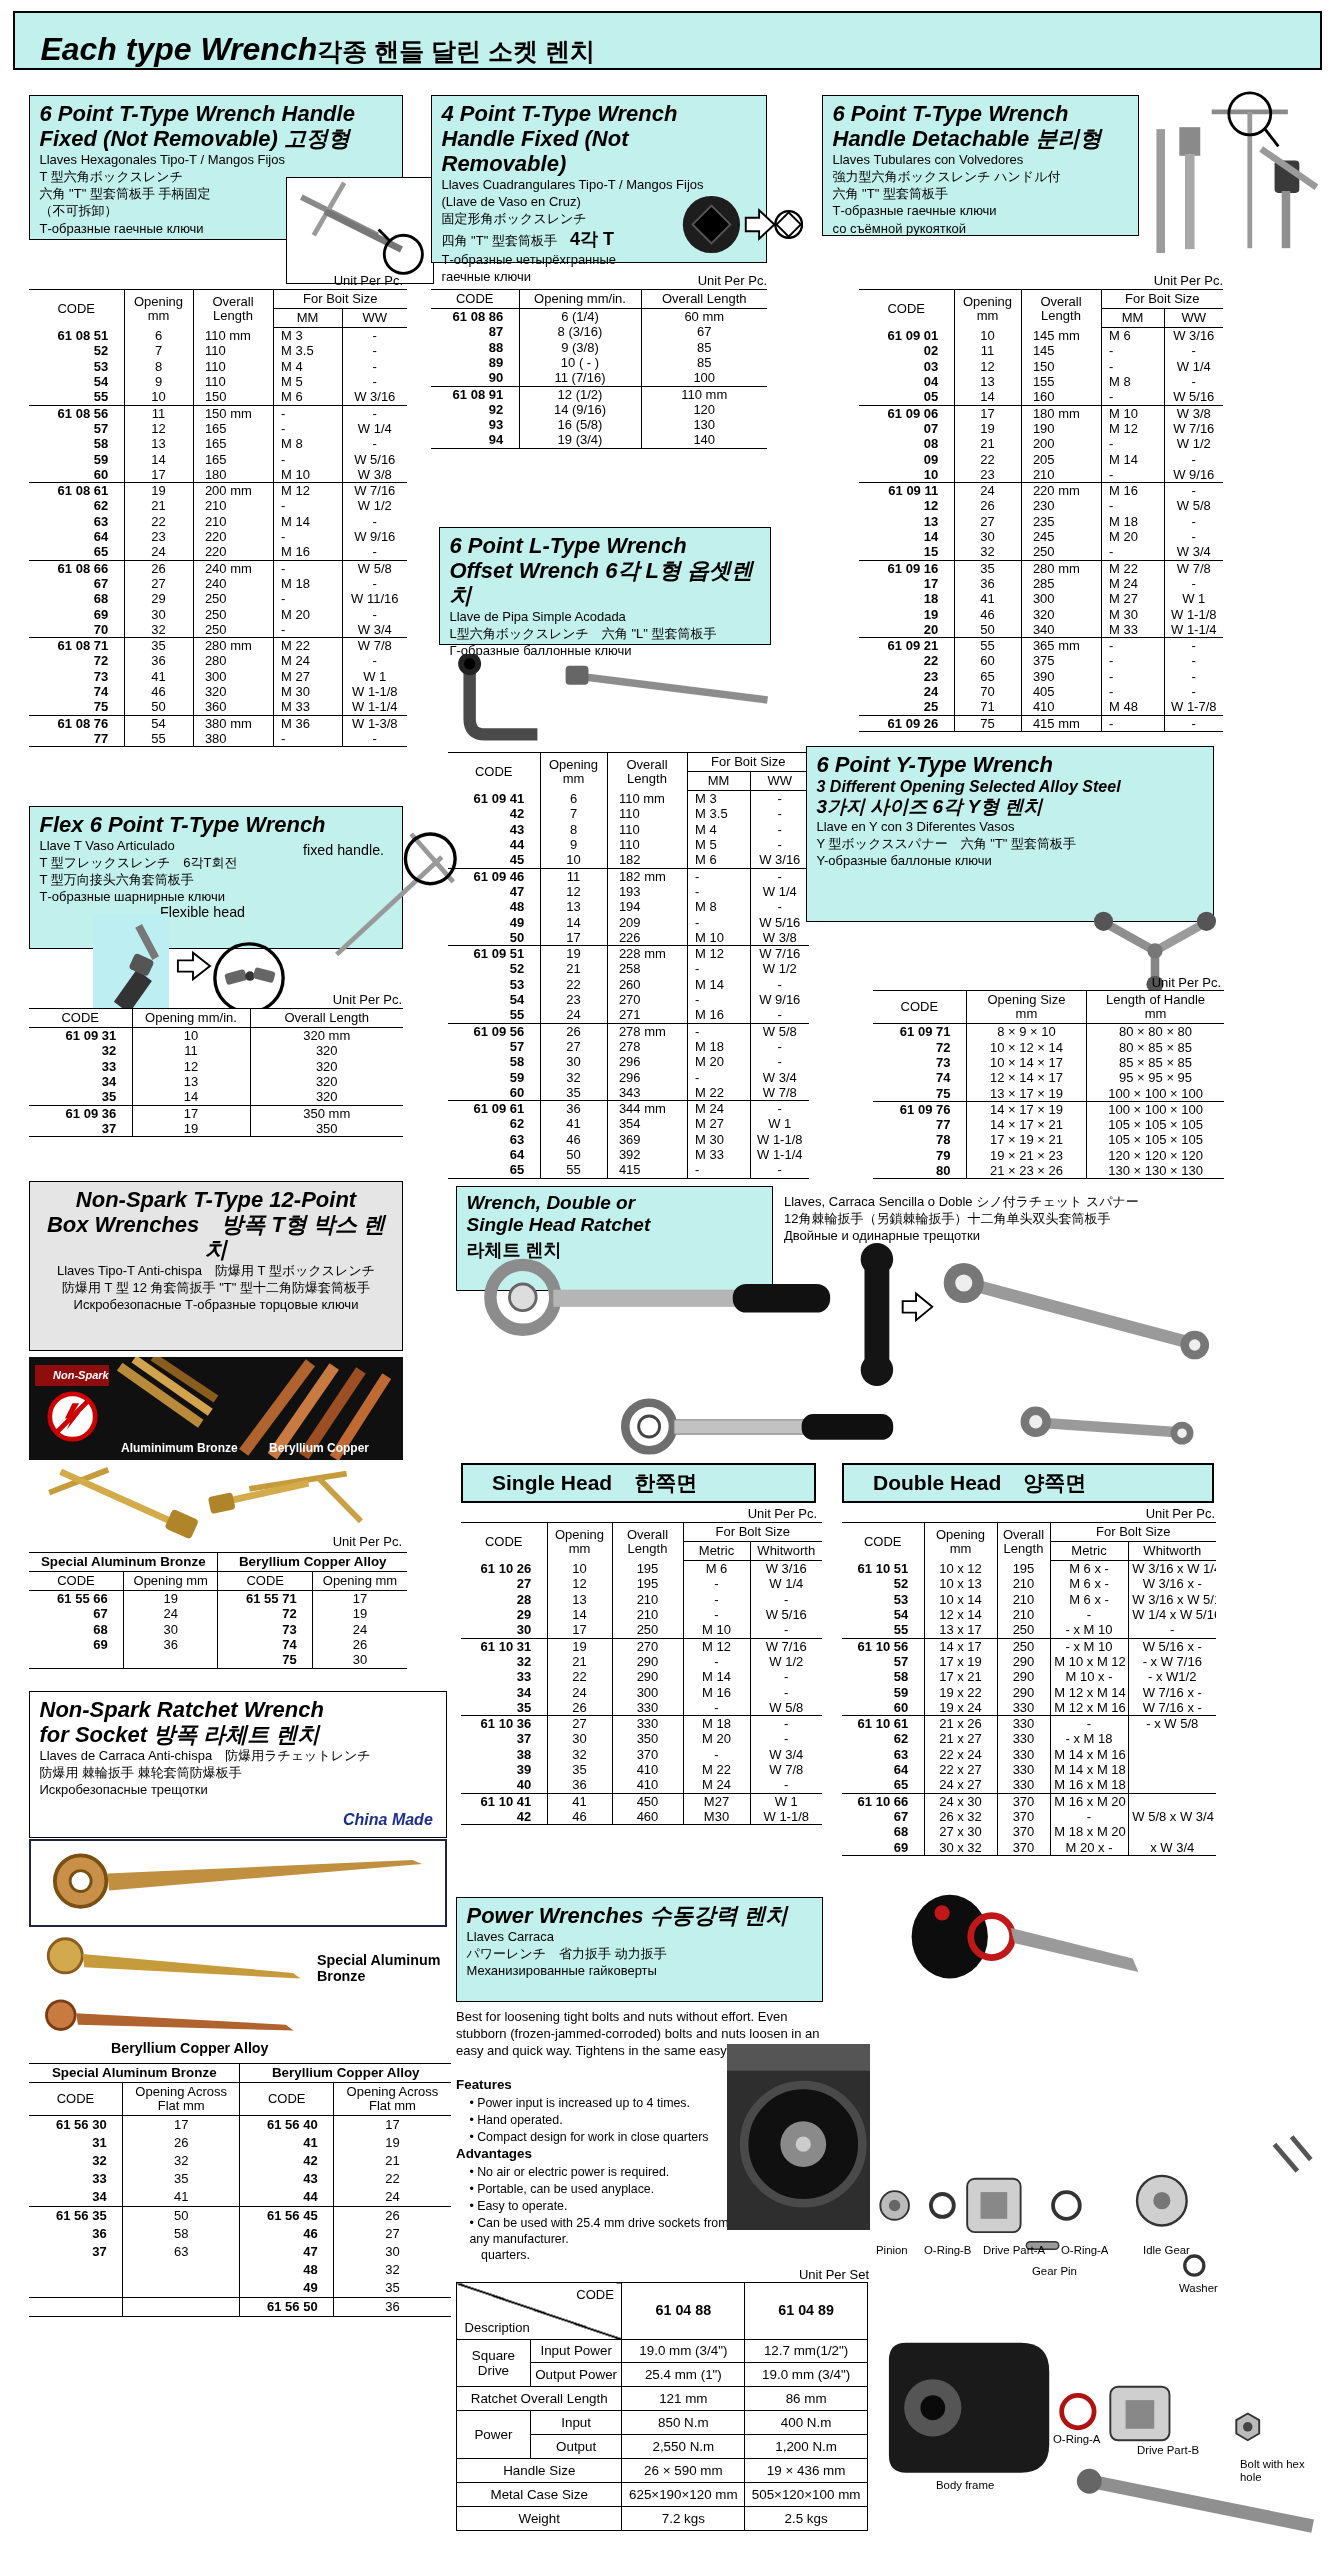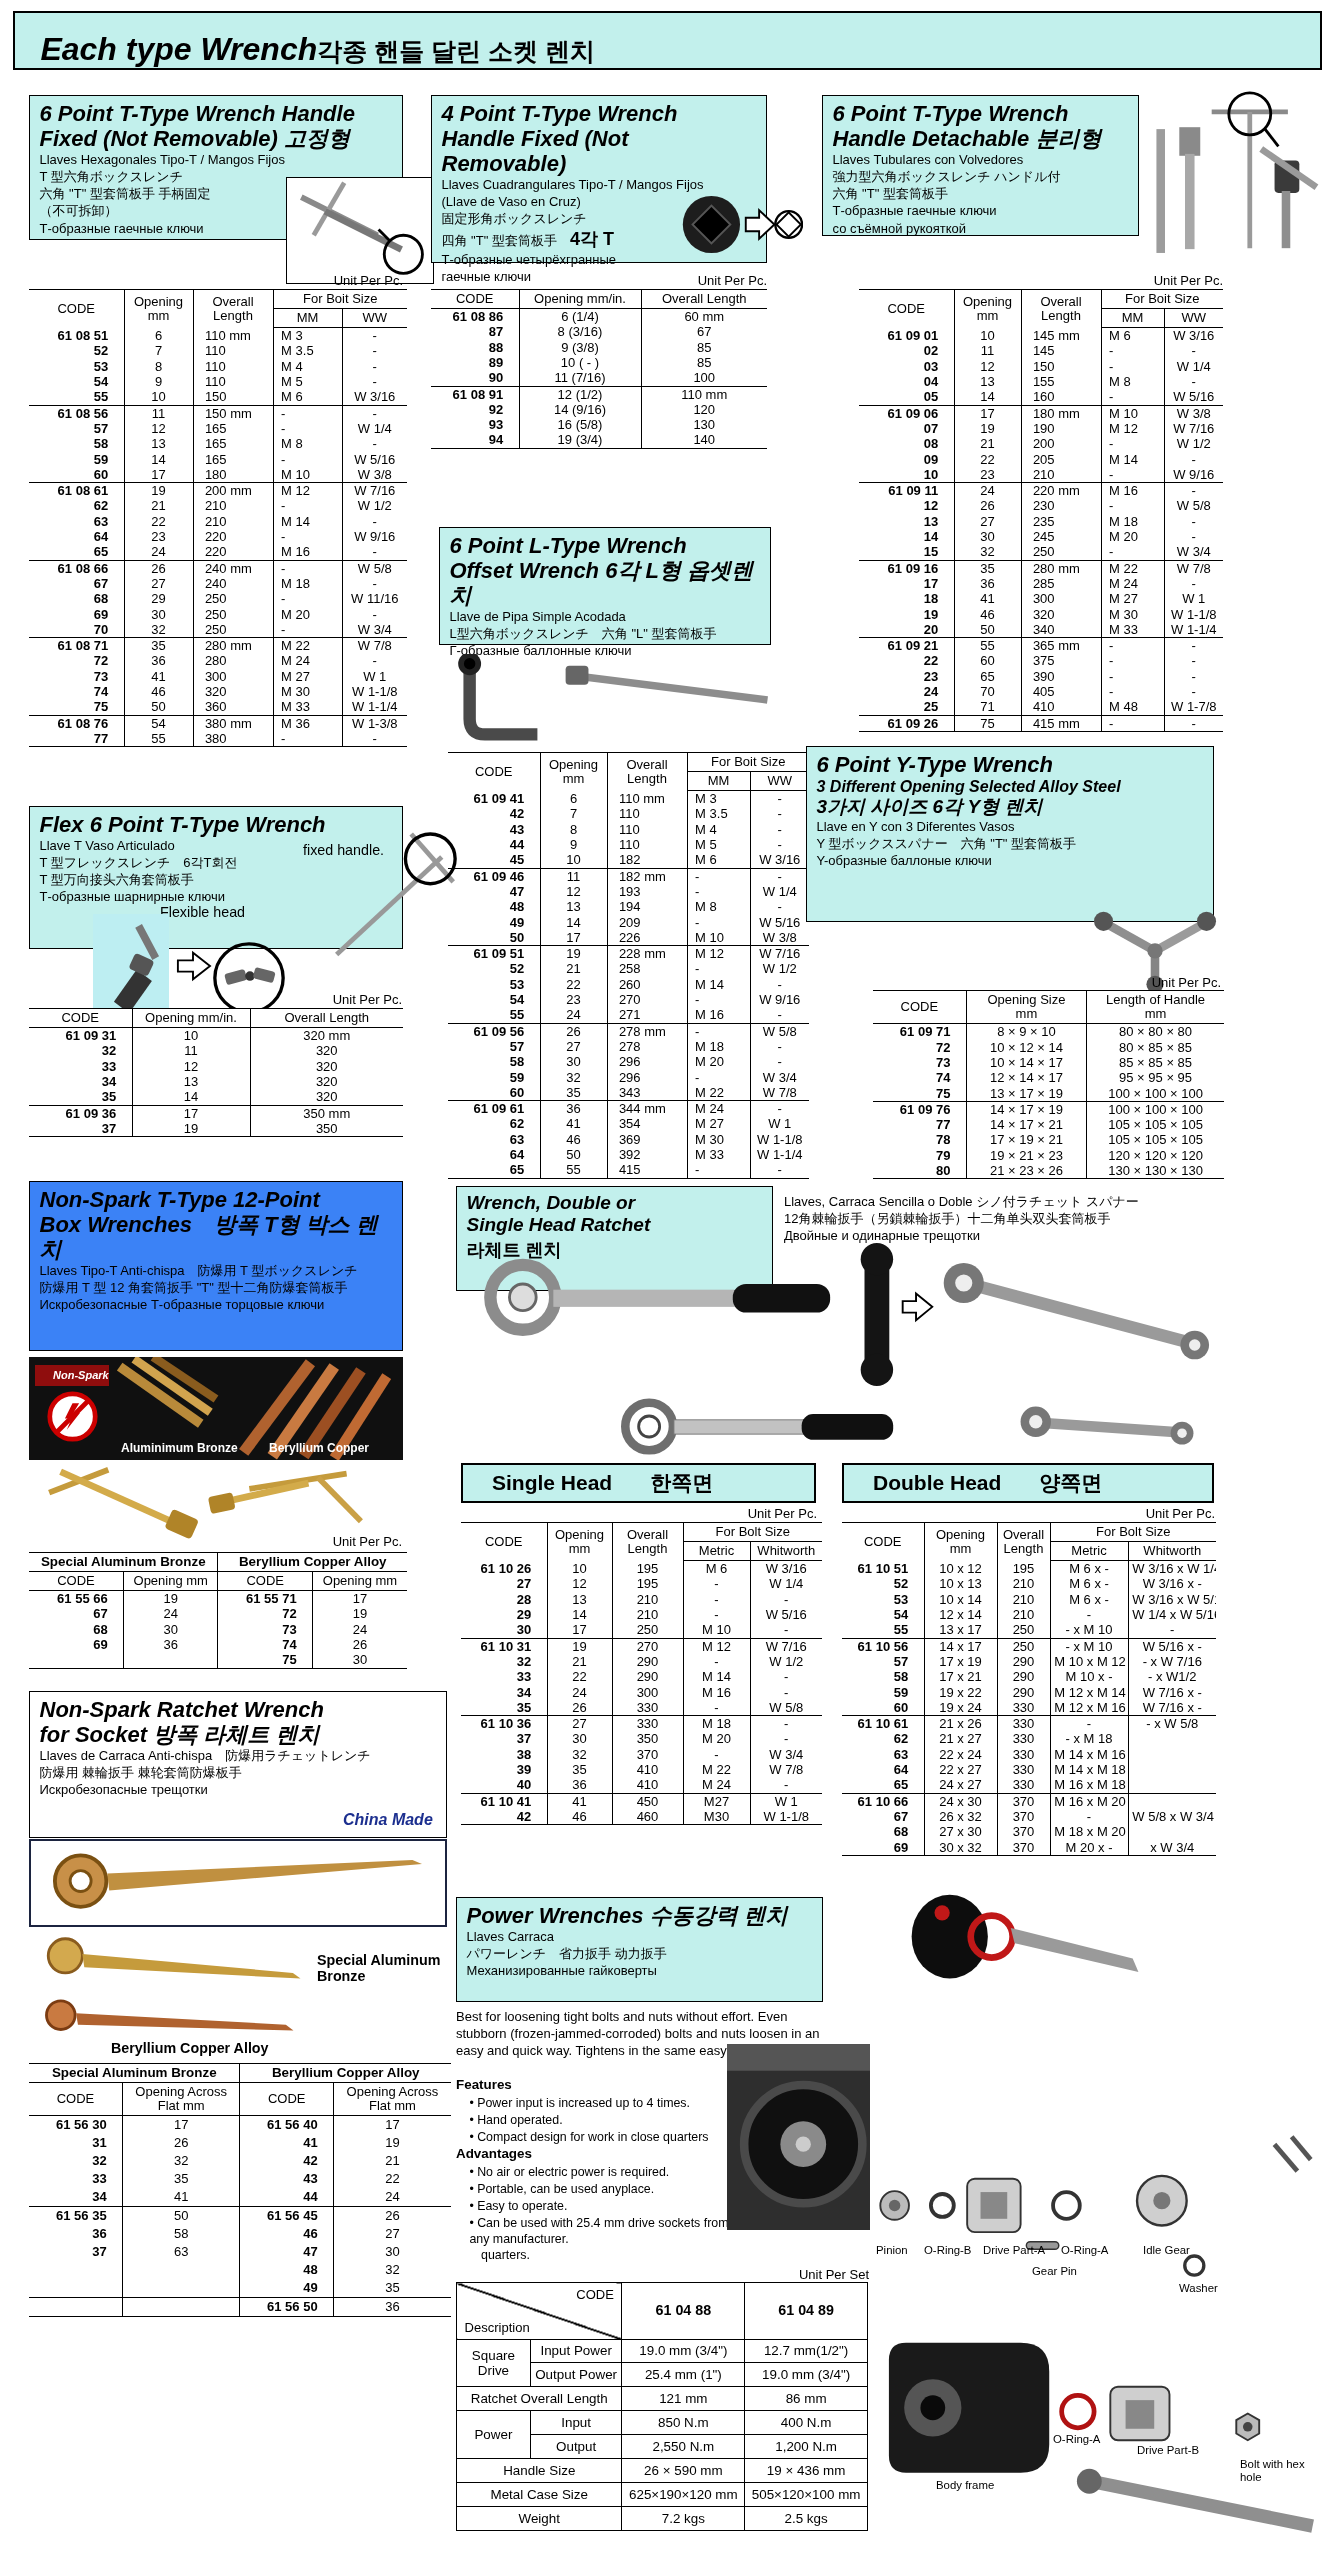--- a/index.html
+++ b/index.html
@@ -1,20 +1,20 @@
 <!DOCTYPE html>
 <html><head>
 <meta charset="utf-8">
 <style>
   html,body{margin:0;padding:0;background:#e8e8e8;font-family:"Liberation Sans",sans-serif;color:#000;}
   #page{position:relative;width:1336px;height:2576px;background:#ffffff;margin:0 auto;overflow:hidden;}
   .abs{position:absolute;box-sizing:border-box;}
   .sec{background:#c2f0ec;border:1.9px solid #000;padding:4.8px 9.5px;}
   .secw{background:#fff;border:1.9px solid #000;padding:4.8px 9.5px;}
-  .secg{background:#3b82f6;border:1.9px solid #000;padding:4.8px 9.5px;}
+  .secg{background:#e5e5e5;border:1.9px solid #000;padding:4.8px 9.5px;text-align:center;}
   .t-big{font-style:italic;font-weight:bold;font-size:22px;line-height:1.14;}
   .t-med{font-style:italic;font-weight:bold;font-size:19px;line-height:1.15;}
   .t-sm{font-style:italic;font-weight:bold;font-size:16px;line-height:1.2;}
   .sub{font-size:13px;line-height:1.32;}
   .subb{font-size:13.4px;font-weight:bold;line-height:1.3;}
   .unit{font-size:13px;text-align:right;}
   
   #hdr{background:#c2f0ec;border:2.9px solid #000;display:flex;align-items:flex-end;padding:0 25px;}
   .hdr-en{font-style:italic;font-weight:bold;font-size:32px;}
   .hdr-ko{font-weight:bold;font-size:25px;}
@@ -37,21 +37,21 @@
   .tnsr td{line-height:18px;}
   .thB{font-weight:bold !important;font-size:13.4px !important;}
   
   .ptbl{border-collapse:collapse;background:#fff;}
   .ptbl td{border:1.4px solid #000;font-size:13.4px;line-height:15.3px;text-align:center;padding:3.8px 2.9px;}
   .ptbl td.bb{font-weight:bold;font-size:14.3px;}
   .diag{position:relative;height:48px;background:linear-gradient(to top right,#fff calc(50% - 1px),#000 calc(50% - 1px),#000 calc(50% + 1px),#fff calc(50% + 1px));}
   .dcode{position:absolute;top:3.8px;right:7.6px;font-size:13px;}
   .ddesc{position:absolute;bottom:3.8px;left:7.6px;font-size:13px;}
   
-  .barhdr{background:#c2f0ec;border:2.9px solid #000;display:flex;align-items:center;justify-content:flex-start;gap:38px;padding:0 29px;}
+  .barhdr{background:#c2f0ec;border:2.9px solid #000;display:flex;align-items:center;justify-content:flex-start;gap:22px;padding:0 29px;}
   .barhdr .b1{font-weight:bold;font-size:21px;}
   .caption{font-weight:bold;font-size:14.3px;}
   .china{color:#1c2f8f;font-weight:bold;font-style:italic;font-size:16px;}
   .photolbl{position:absolute;color:#fff;font-weight:bold;font-size:12px;}
   .badge{position:absolute;left:5.7px;top:7.6px;width:74px;height:84px;}
   .badge .bx{position:absolute;left:0;top:0;width:74px;height:21px;background:#8f0d0d;color:#fff;font-style:italic;font-weight:bold;font-size:11px;text-align:right;line-height:21px;}
   .flist{font-size:12.4px;line-height:1.35;margin:1.9px 0 0 0;padding-left:13.4px;list-style:none;}
   .flist li:before{content:"• ";}
   .plbl{position:absolute;font-size:11.4px;line-height:1.1;}
 </style>

